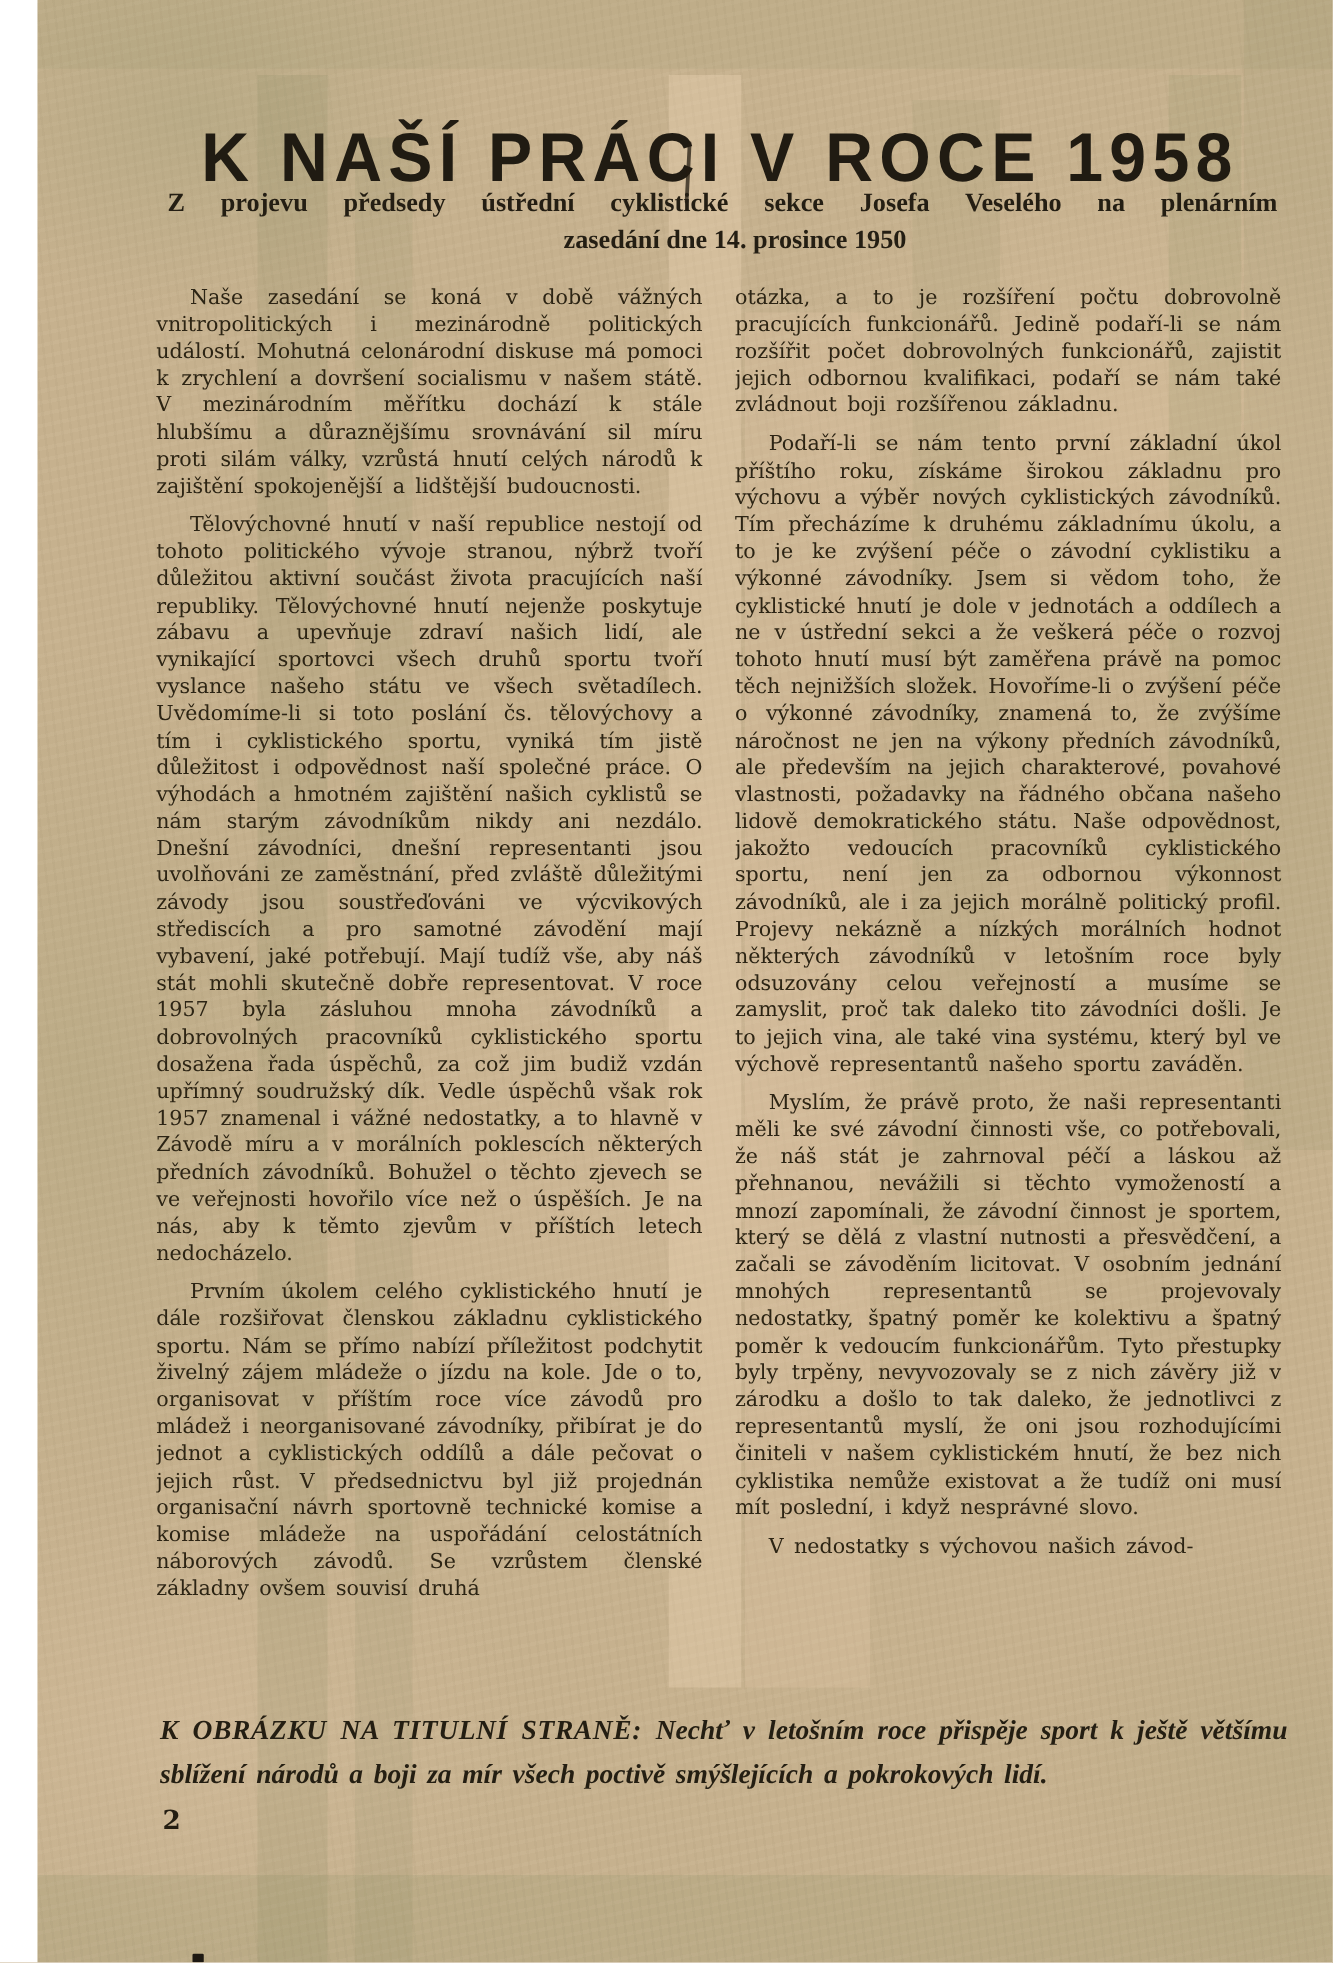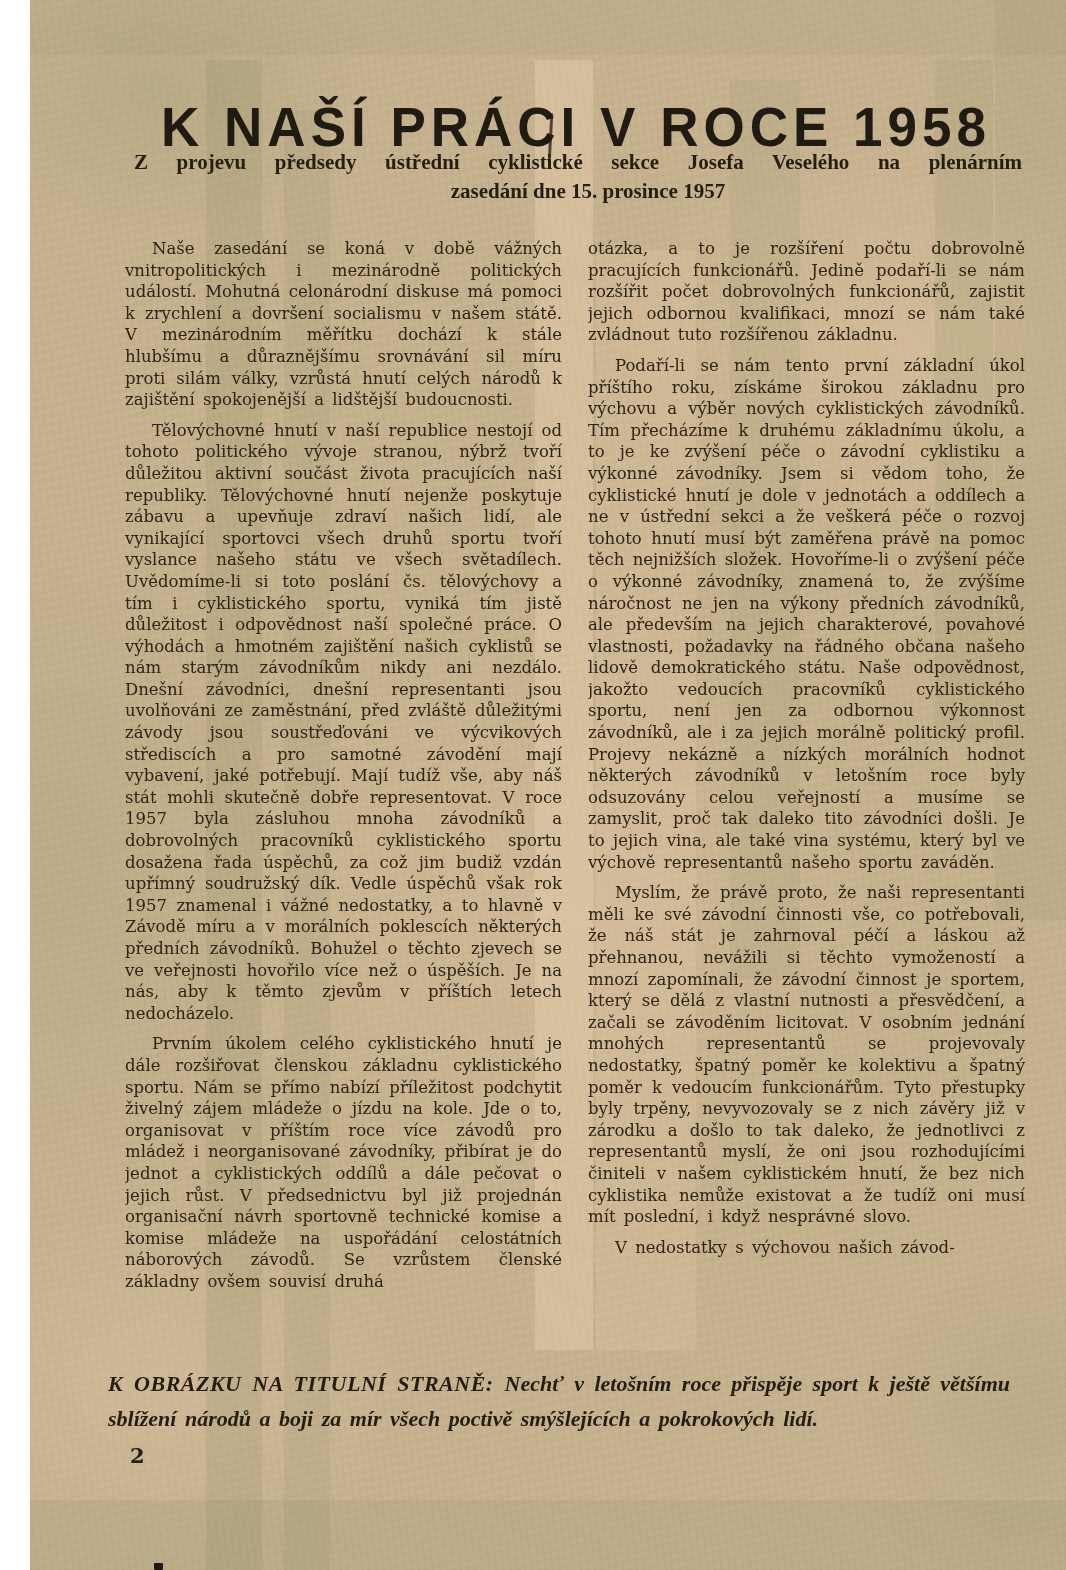--- a/index.html
+++ b/index.html
@@ -38,37 +38,37 @@
   }
   .subtitle {
     position: absolute; top: 148px; left: 104px; width: 888px;
     font-family: "Liberation Serif", serif;
     font-weight: 700; font-size: 21px; line-height: 29px;
     color: #241e13;
   }
   .subtitle .line1 { text-align: justify; text-align-last: justify; }
   .subtitle .line2 { text-align: center; padding-left: 20px; }
   .columns {
-    position: absolute; top: 238px; left: 95px;
+    position: absolute; top: 227px; left: 95px;
     width: 900px; height: 1112px;
     display: flex; gap: 26px;
     overflow: hidden;
   }
   .col {
     width: 440px; height: 100%;
     font-size: 16.5px; line-height: 21.6px;
     text-align: justify;
     word-spacing: 3px;
     color: #2c2414;
     overflow: hidden;
   }
   .col p { margin: 0 0 9px 0; text-indent: 27px; }
   .col p.no-indent { text-indent: 0; }
   .footnote {
-    position: absolute; top: 1366px; left: 78px; width: 902px;
+    position: absolute; top: 1366px; left: 98px; width: 902px;
     font-family: "Liberation Serif", serif;
     font-style: italic; font-weight: 700;
     font-size: 22px; line-height: 35px;
     text-align: justify;
     word-spacing: 3px;
     color: #241e12;
   }
   .footnote .label { font-style: italic; letter-spacing: 0.5px; }
   .page-number {
     position: absolute; top: 1443px; left: 100px;
@@ -101,31 +101,31 @@
   <div class="stripe" style="left:965px; top:0; width:72px; height:920px; background:rgba(118,130,84,0.10);"></div>
   <div class="stripe" style="left:0; top:0; width:1066px; height:55px; background:rgba(118,130,84,0.09);"></div>
   <div class="stripe" style="left:0; top:1500px; width:1066px; height:70px; background:rgba(118,130,84,0.13);"></div>
   <div class="stripe" style="left:1034px; top:0; width:32px; height:1570px; background:linear-gradient(to right, transparent, rgba(90,75,50,0.18));"></div>
 
   <div class="title">K NAŠÍ PRÁCI V ROCE 1958</div>
   <div class="ink-artifact"></div>
 
   <div class="subtitle">
     <div class="line1">Z projevu předsedy ústřední cyklistické sekce Josefa Veselého na plenárním</div>
-    <div class="line2">zasedání dne 15. prosince 1957</div>
+    <div class="line2">zasedání dne 14. prosince 1950</div>
   </div>
 
   <div class="columns">
     <div class="col">
       <p>Naše zasedání se koná v době vážných vnitropolitických i mezinárodně politických událostí. Mohutná celonárodní diskuse má pomoci k zrychlení a dovršení socialismu v našem státě. V mezinárodním měřítku dochází k stále hlubšímu a důraznějšímu srovnávání sil míru proti silám války, vzrůstá hnutí celých národů k zajištění spokojenější a lidštější budoucnosti.</p>
       <p>Tělovýchovné hnutí v naší republice nestojí od tohoto politického vývoje stranou, nýbrž tvoří důležitou aktivní součást života pracujících naší republiky. Tělovýchovné hnutí nejenže poskytuje zábavu a upevňuje zdraví našich lidí, ale vynikající sportovci všech druhů sportu tvoří vyslance našeho státu ve všech světadílech. Uvědomíme-li si toto poslání čs. tělovýchovy a tím i cyklistického sportu, vyniká tím jistě důležitost i odpovědnost naší společné práce. O výhodách a hmotném zajištění našich cyklistů se nám starým závodníkům nikdy ani nezdálo. Dnešní závodníci, dnešní representanti jsou uvolňováni ze zaměstnání, před zvláště důležitými závody jsou soustřeďováni ve výcvikových střediscích a pro samotné závodění mají vybavení, jaké potřebují. Mají tudíž vše, aby náš stát mohli skutečně dobře representovat. V roce 1957 byla zásluhou mnoha závodníků a dobrovolných pracovníků cyklistického sportu dosažena řada úspěchů, za což jim budiž vzdán upřímný soudružský dík. Vedle úspěchů však rok 1957 znamenal i vážné nedostatky, a to hlavně v Závodě míru a v morálních poklescích některých předních závodníků. Bohužel o těchto zjevech se ve veřejnosti hovořilo více než o úspěších. Je na nás, aby k těmto zjevům v příštích letech nedocházelo.</p>
       <p>Prvním úkolem celého cyklistického hnutí je dále rozšiřovat členskou základnu cyklistického sportu. Nám se přímo nabízí příležitost podchytit živelný zájem mládeže o jízdu na kole. Jde o to, organisovat v příštím roce více závodů pro mládež i neorganisované závodníky, přibírat je do jednot a cyklistických oddílů a dále pečovat o jejich růst. V předsednictvu byl již projednán organisační návrh sportovně technické komise a komise mládeže na uspořádání celostátních náborových závodů. Se vzrůstem členské základny ovšem souvisí druhá</p>
     </div>
     <div class="col">
-      <p class="no-indent">otázka, a to je rozšíření počtu dobrovolně pracujících funkcionářů. Jedině podaří-li se nám rozšířit počet dobrovolných funkcionářů, zajistit jejich odbornou kvalifikaci, mnozí se nám také zvládnout tuto rozšířenou základnu.</p>
+      <p class="no-indent">otázka, a to je rozšíření počtu dobrovolně pracujících funkcionářů. Jedině podaří-li se nám rozšířit počet dobrovolných funkcionářů, zajistit jejich odbornou kvalifikaci, podaří se nám také zvládnout boji rozšířenou základnu.</p>
       <p>Podaří-li se nám tento první základní úkol příštího roku, získáme širokou základnu pro výchovu a výběr nových cyklistických závodníků. Tím přecházíme k druhému základnímu úkolu, a to je ke zvýšení péče o závodní cyklistiku a výkonné závodníky. Jsem si vědom toho, že cyklistické hnutí je dole v jednotách a oddílech a ne v ústřední sekci a že veškerá péče o rozvoj tohoto hnutí musí být zaměřena právě na pomoc těch nejnižších složek. Hovoříme-li o zvýšení péče o výkonné závodníky, znamená to, že zvýšíme náročnost ne jen na výkony předních závodníků, ale především na jejich charakterové, povahové vlastnosti, požadavky na řádného občana našeho lidově demokratického státu. Naše odpovědnost, jakožto vedoucích pracovníků cyklistického sportu, není jen za odbornou výkonnost závodníků, ale i za jejich morálně politický profil. Projevy nekázně a nízkých morálních hodnot některých závodníků v letošním roce byly odsuzovány celou veřejností a musíme se zamyslit, proč tak daleko tito závodníci došli. Je to jejich vina, ale také vina systému, který byl ve výchově representantů našeho sportu zaváděn.</p>
       <p>Myslím, že právě proto, že naši representanti měli ke své závodní činnosti vše, co potřebovali, že náš stát je zahrnoval péčí a láskou až přehnanou, nevážili si těchto vymožeností a mnozí zapomínali, že závodní činnost je sportem, který se dělá z vlastní nutnosti a přesvědčení, a začali se závoděním licitovat. V osobním jednání mnohých representantů se projevovaly nedostatky, špatný poměr ke kolektivu a špatný poměr k vedoucím funkcionářům. Tyto přestupky byly trpěny, nevyvozovaly se z nich závěry již v zárodku a došlo to tak daleko, že jednotlivci z representantů myslí, že oni jsou rozhodujícími činiteli v našem cyklistickém hnutí, že bez nich cyklistika nemůže existovat a že tudíž oni musí mít poslední, i když nesprávné slovo.</p>
       <p>V nedostatky s výchovou našich závod-</p>
     </div>
   </div>
 
   <div class="footnote">
     <span class="label">K OBRÁZKU NA TITULNÍ STRANĚ: </span>
     <span>Nechť v letošním roce přispěje sport k ještě většímu sblížení národů a boji za mír všech poctivě smýšlejících a pokrokových lidí.</span>
   </div>

